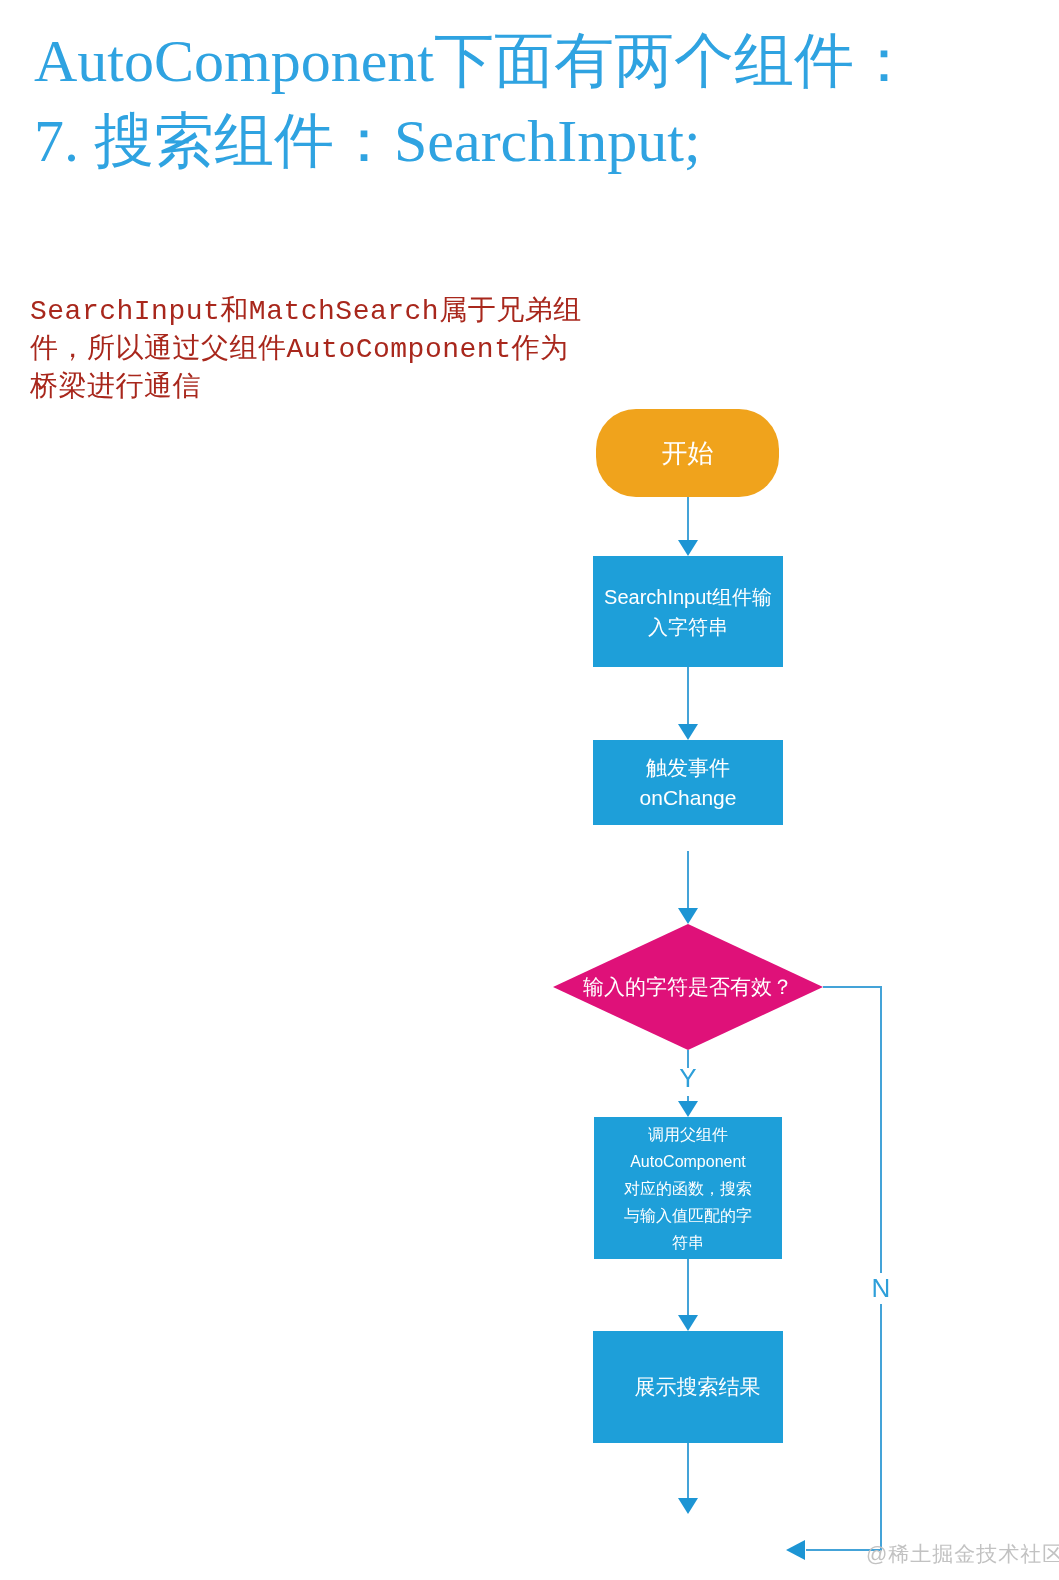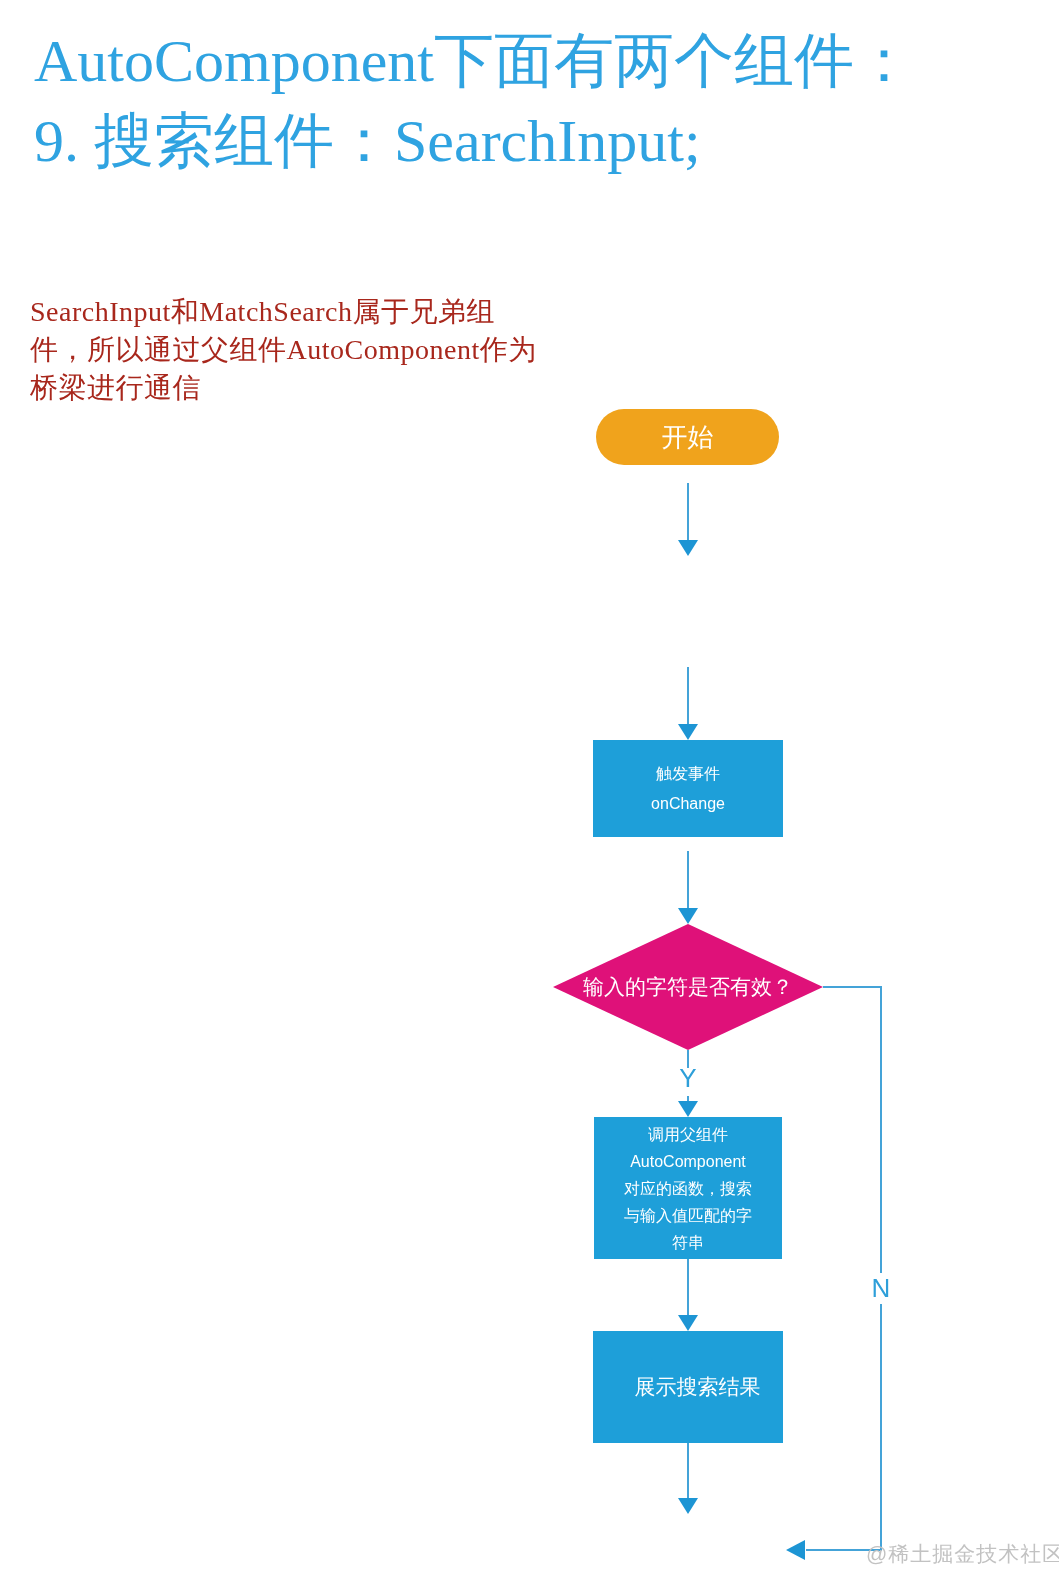--- a/index.html
+++ b/index.html
@@ -4,32 +4,32 @@
 <style>
   html,body{margin:0;padding:0;background:#fff;}
   .page{position:relative;width:1059px;height:1580px;background:#ffffff;overflow:hidden;
         font-family:"Liberation Sans","DejaVu Sans",sans-serif;margin-top:13px;}
 
   
   .title{position:absolute;left:34px;top:8px;width:1020px;
          font-family:"Liberation Serif","DejaVu Serif",serif;
          color:#2fa3e1;font-size:60px;line-height:80px;white-space:nowrap;}
   .note{position:absolute;left:30px;top:280px;width:620px;
-        font-family:Liberation Serif, serif;
+        font-family:Liberation Mono, monospace;
         color:#a8271c;font-size:28px;line-height:38px;white-space:pre-line;letter-spacing:.5px;}
 
   
   .node{position:absolute;display:flex;align-items:center;justify-content:center;
         text-align:center;color:#ffffff;white-space:pre-line;box-sizing:border-box;}
   .terminator{border-radius:40px;}
-  .start{left:596px;top:396px;width:183px;height:56px;background:#f0a31c;font-size:26px;}
+  .start{left:596px;top:396px;width:183px;height:88px;background:#f0a31c;font-size:26px;}
   .end{left:593px;top:1501px;width:190px;height:73px;background:#df1179;font-size:24px;}
   .process{background:#1e9fd9;}
   .rect-input{left:593px;top:543px;width:190px;height:111px;font-size:20px;line-height:30px;}
-  .rect-trigger{left:593px;top:727px;width:190px;height:97px;font-size:16px;line-height:30px;}
+  .rect-trigger{left:593px;top:727px;width:190px;height:85px;font-size:21px;line-height:30px;}
   .rect-call{left:594px;top:1104px;width:188px;height:142px;font-size:16px;line-height:27px;}
   .rect-display{left:593px;top:1318px;width:190px;height:112px;font-size:21px;padding-left:19px;}
   .diamond{left:553px;top:911px;width:270px;height:126px;background:#df1179;font-size:21px;
            clip-path:polygon(50% 0%,100% 50%,50% 100%,0% 50%);padding:0 18px;}
 
   
   .connectors{position:absolute;left:0;top:0;pointer-events:none;}
   .edge-label{position:absolute;color:#2e9fd9;font-size:26px;text-align:center;}
   .label-y{left:674px;top:1050px;width:28px;}
   .label-n{left:867px;top:1260px;width:28px;background:#ffffff;}
@@ -37,21 +37,21 @@
   .watermark{position:absolute;left:866px;top:1527px;color:#c2c2c2;font-size:21px;
              letter-spacing:1px;white-space:nowrap;}
 </style>
 </head>
 <body>
 
 <div class="page">
 
   <div class="title">
     <div>AutoComponent下面有两个组件：</div>
-    <div>9. 搜索组件：SearchInput;</div>
+    <div>7. 搜索组件：SearchInput;</div>
   </div>
 
   <div class="note">SearchInput和MatchSearch属于兄弟组
 件，所以通过父组件AutoComponent作为
 桥梁进行通信</div>
 
   <svg class="connectors" width="1059" height="1580" viewBox="0 0 1059 1580">
     <g stroke="#44a3d8" stroke-width="2" fill="none">
       <line x1="688" y1="470" x2="688" y2="528"></line>
       <line x1="688" y1="654" x2="688" y2="712"></line>
@@ -68,20 +68,22 @@
       <polygon points="678,895 698,895 688,911"></polygon>
       <polygon points="678,1088 698,1088 688,1104"></polygon>
       <polygon points="678,1302 698,1302 688,1318"></polygon>
       <polygon points="678,1485 698,1485 688,1501"></polygon>
       <polygon points="805,1527 805,1547 786,1537"></polygon>
     </g>
   </svg>
 
   <div class="node terminator start">开始</div>
 
+  <div class="node process rect-input">SearchInput组件输
+入字符串</div>
 
   <div class="node process rect-trigger">触发事件
 onChange</div>
 
   <div class="node diamond">输入的字符是否有效？</div>
 
   <div class="node process rect-call">调用父组件
 AutoComponent
 对应的函数，搜索
 与输入值匹配的字

